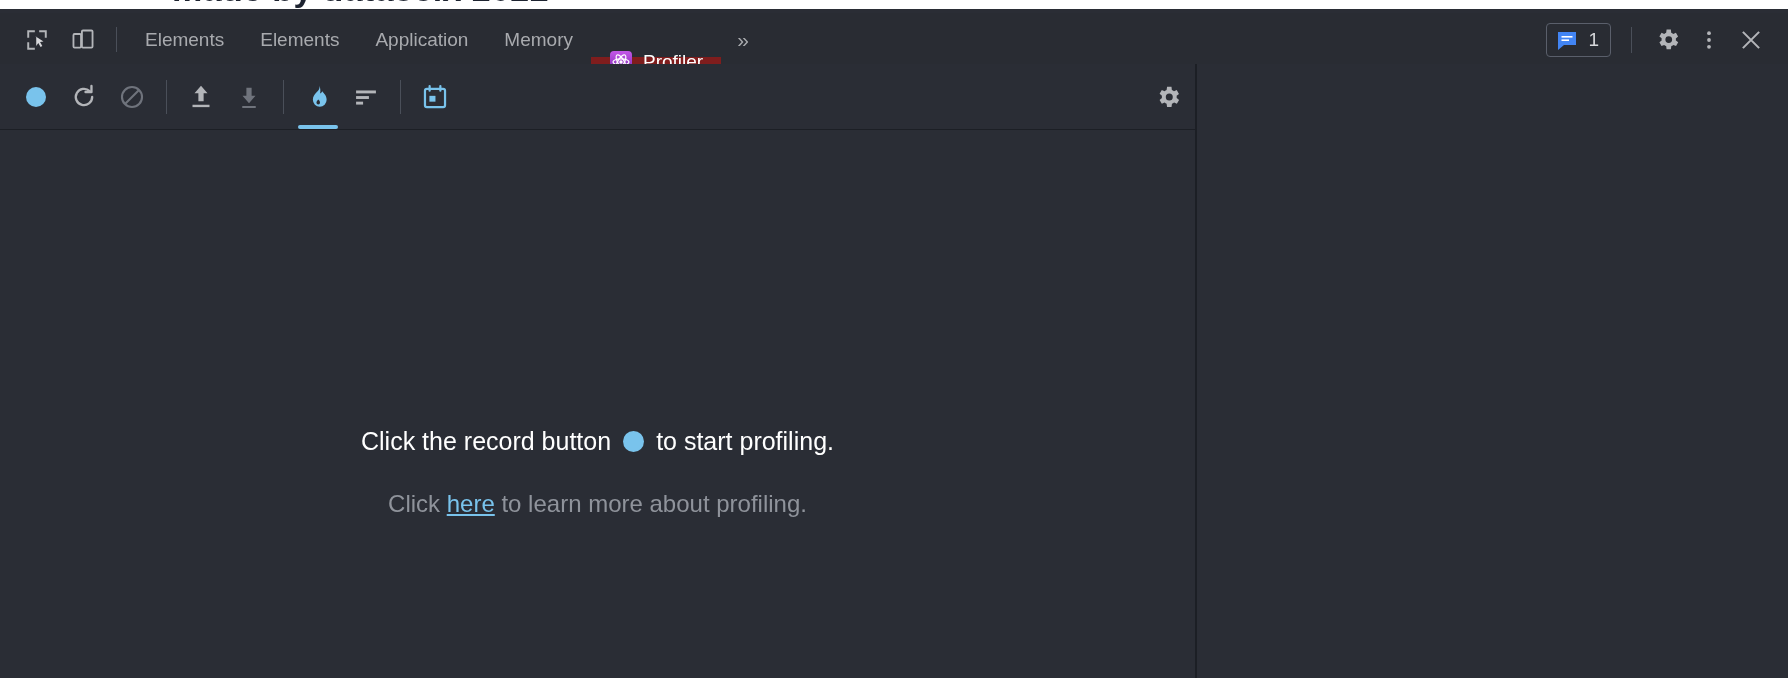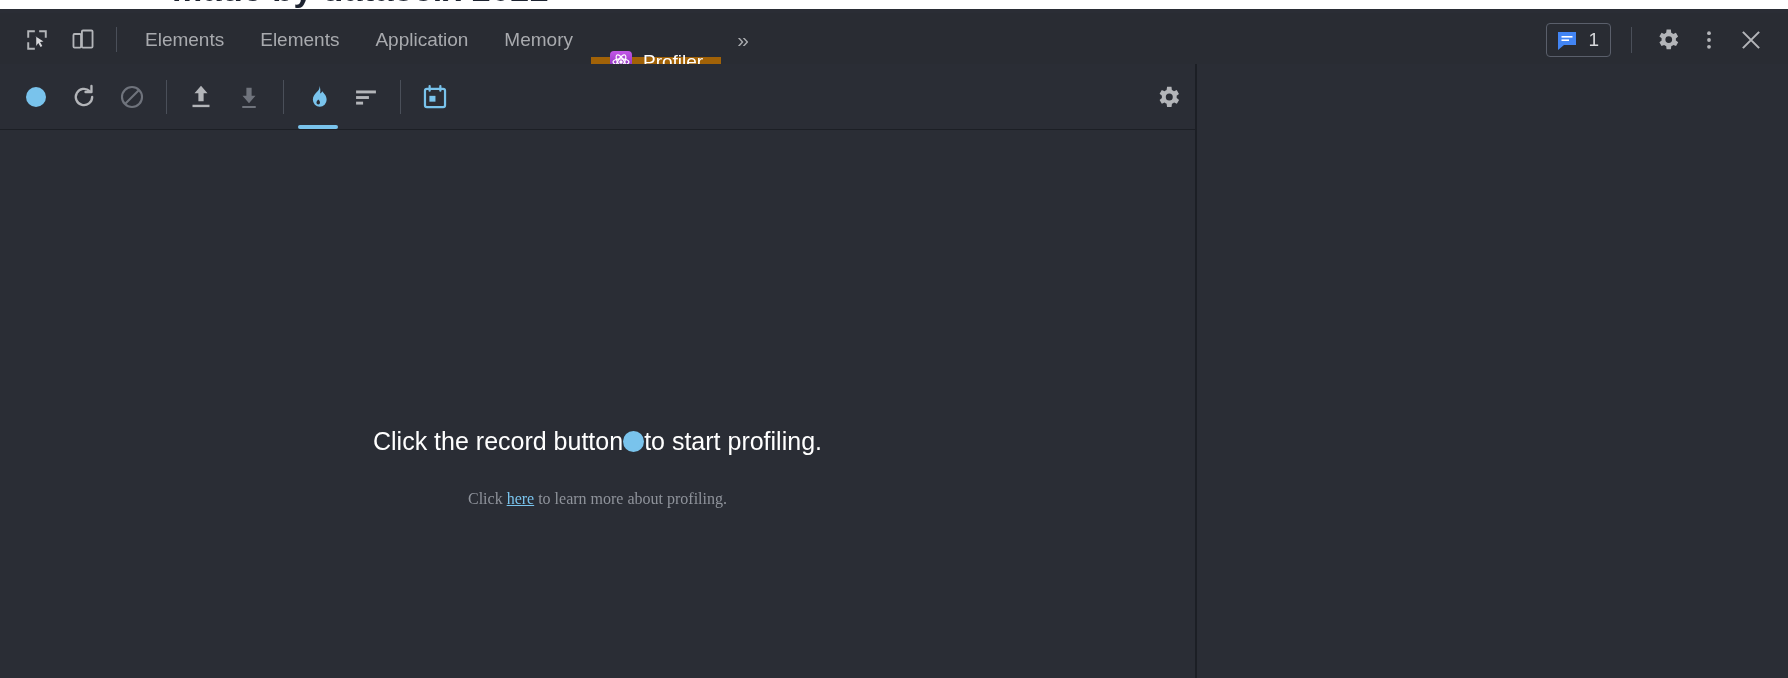--- a/index.html
+++ b/index.html
@@ -81,21 +81,21 @@
   .tab {
     display: flex;
     align-items: center;
     padding: 0 18px;
     color: #a8aaae;
     font-size: 19px;
     white-space: nowrap;
     flex: 0 0 auto;
   }
   .tab.active {
-    background: #a16207;
+    background: #7f1d1d;
     color: #ffffff;
     margin-top: 44px;
   }
   .tab .tab-ico { margin-right: 10px; display: flex; align-items: center; }
   .tab-more {
     display: flex;
     align-items: center;
     padding: 0 16px;
     color: #a8aaae;
     font-size: 21px;
@@ -219,32 +219,32 @@
     font-size: 28px;
     margin-bottom: 22px;
   }
   .es-line2 {
     color: #ffffff;
     font-size: 25px;
     margin-bottom: 34px;
     display: flex;
     align-items: center;
     justify-content: center;
+    gap: 12px;
   }
   .es-dot {
     display: inline-block;
     width: 21px;
     height: 21px;
     border-radius: 50%;
     background: #79c3ec;
   }
   .es-line3 {
     color: #8f939b;
-    font-size: 16px;
-    font-family: Liberation Serif, serif;
+    font-size: 24px;
   }
   .es-link {
     color: #79c3ec;
     text-decoration: underline;
   }
 </style>
 </head>
 <body>
 
 <div id="app">

